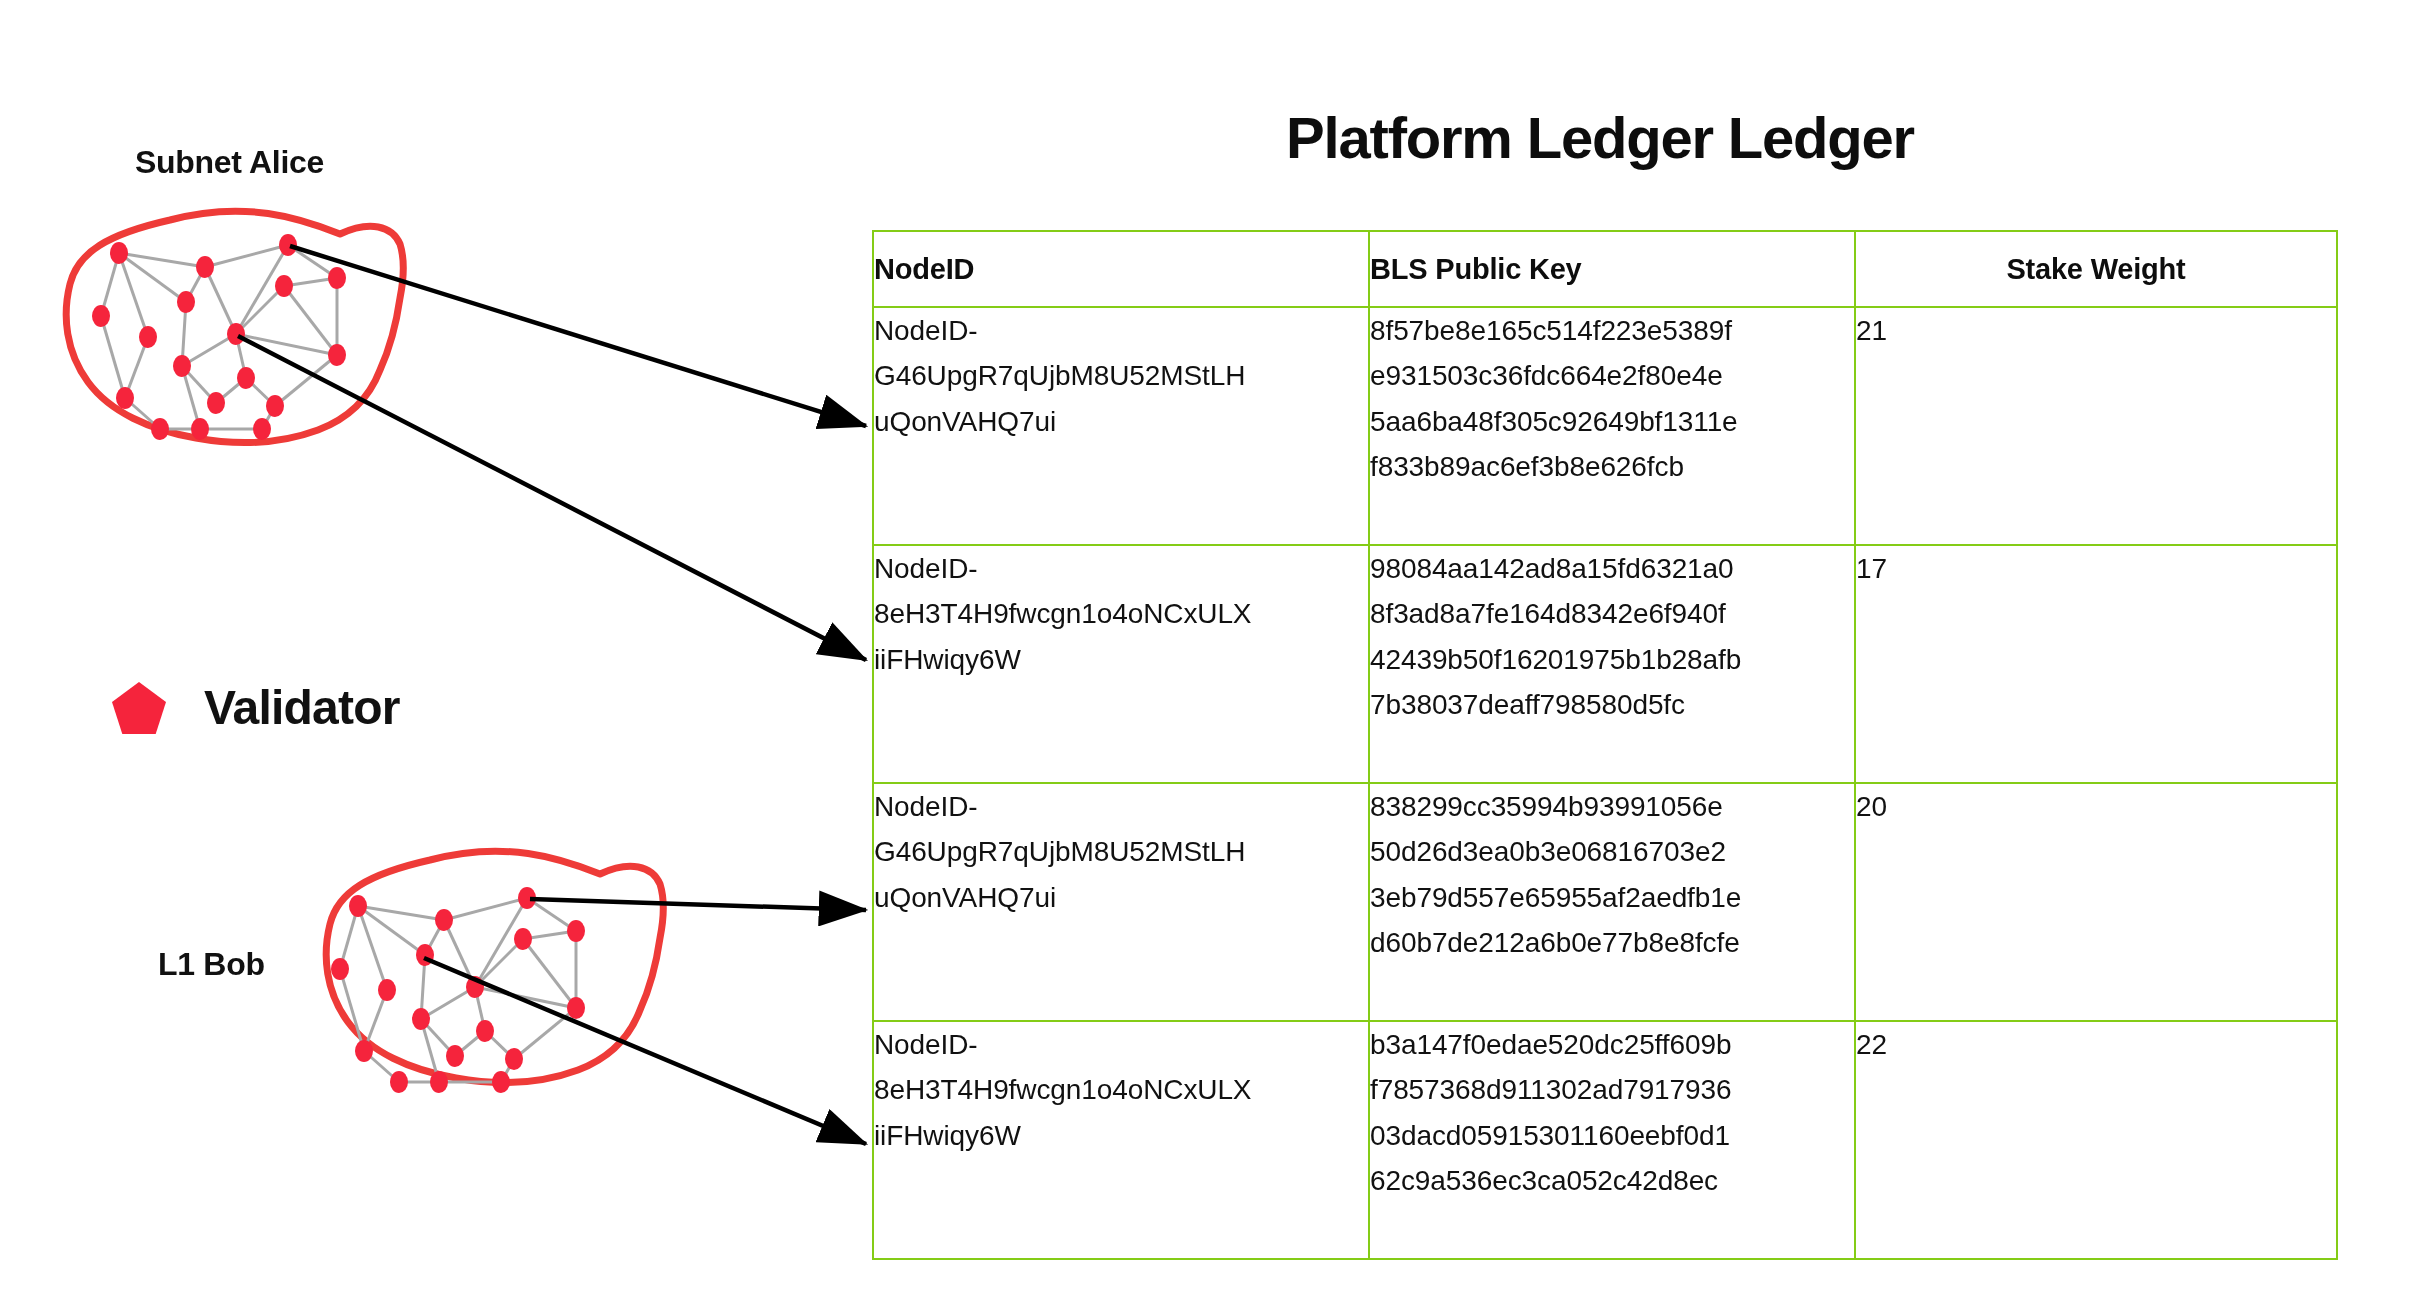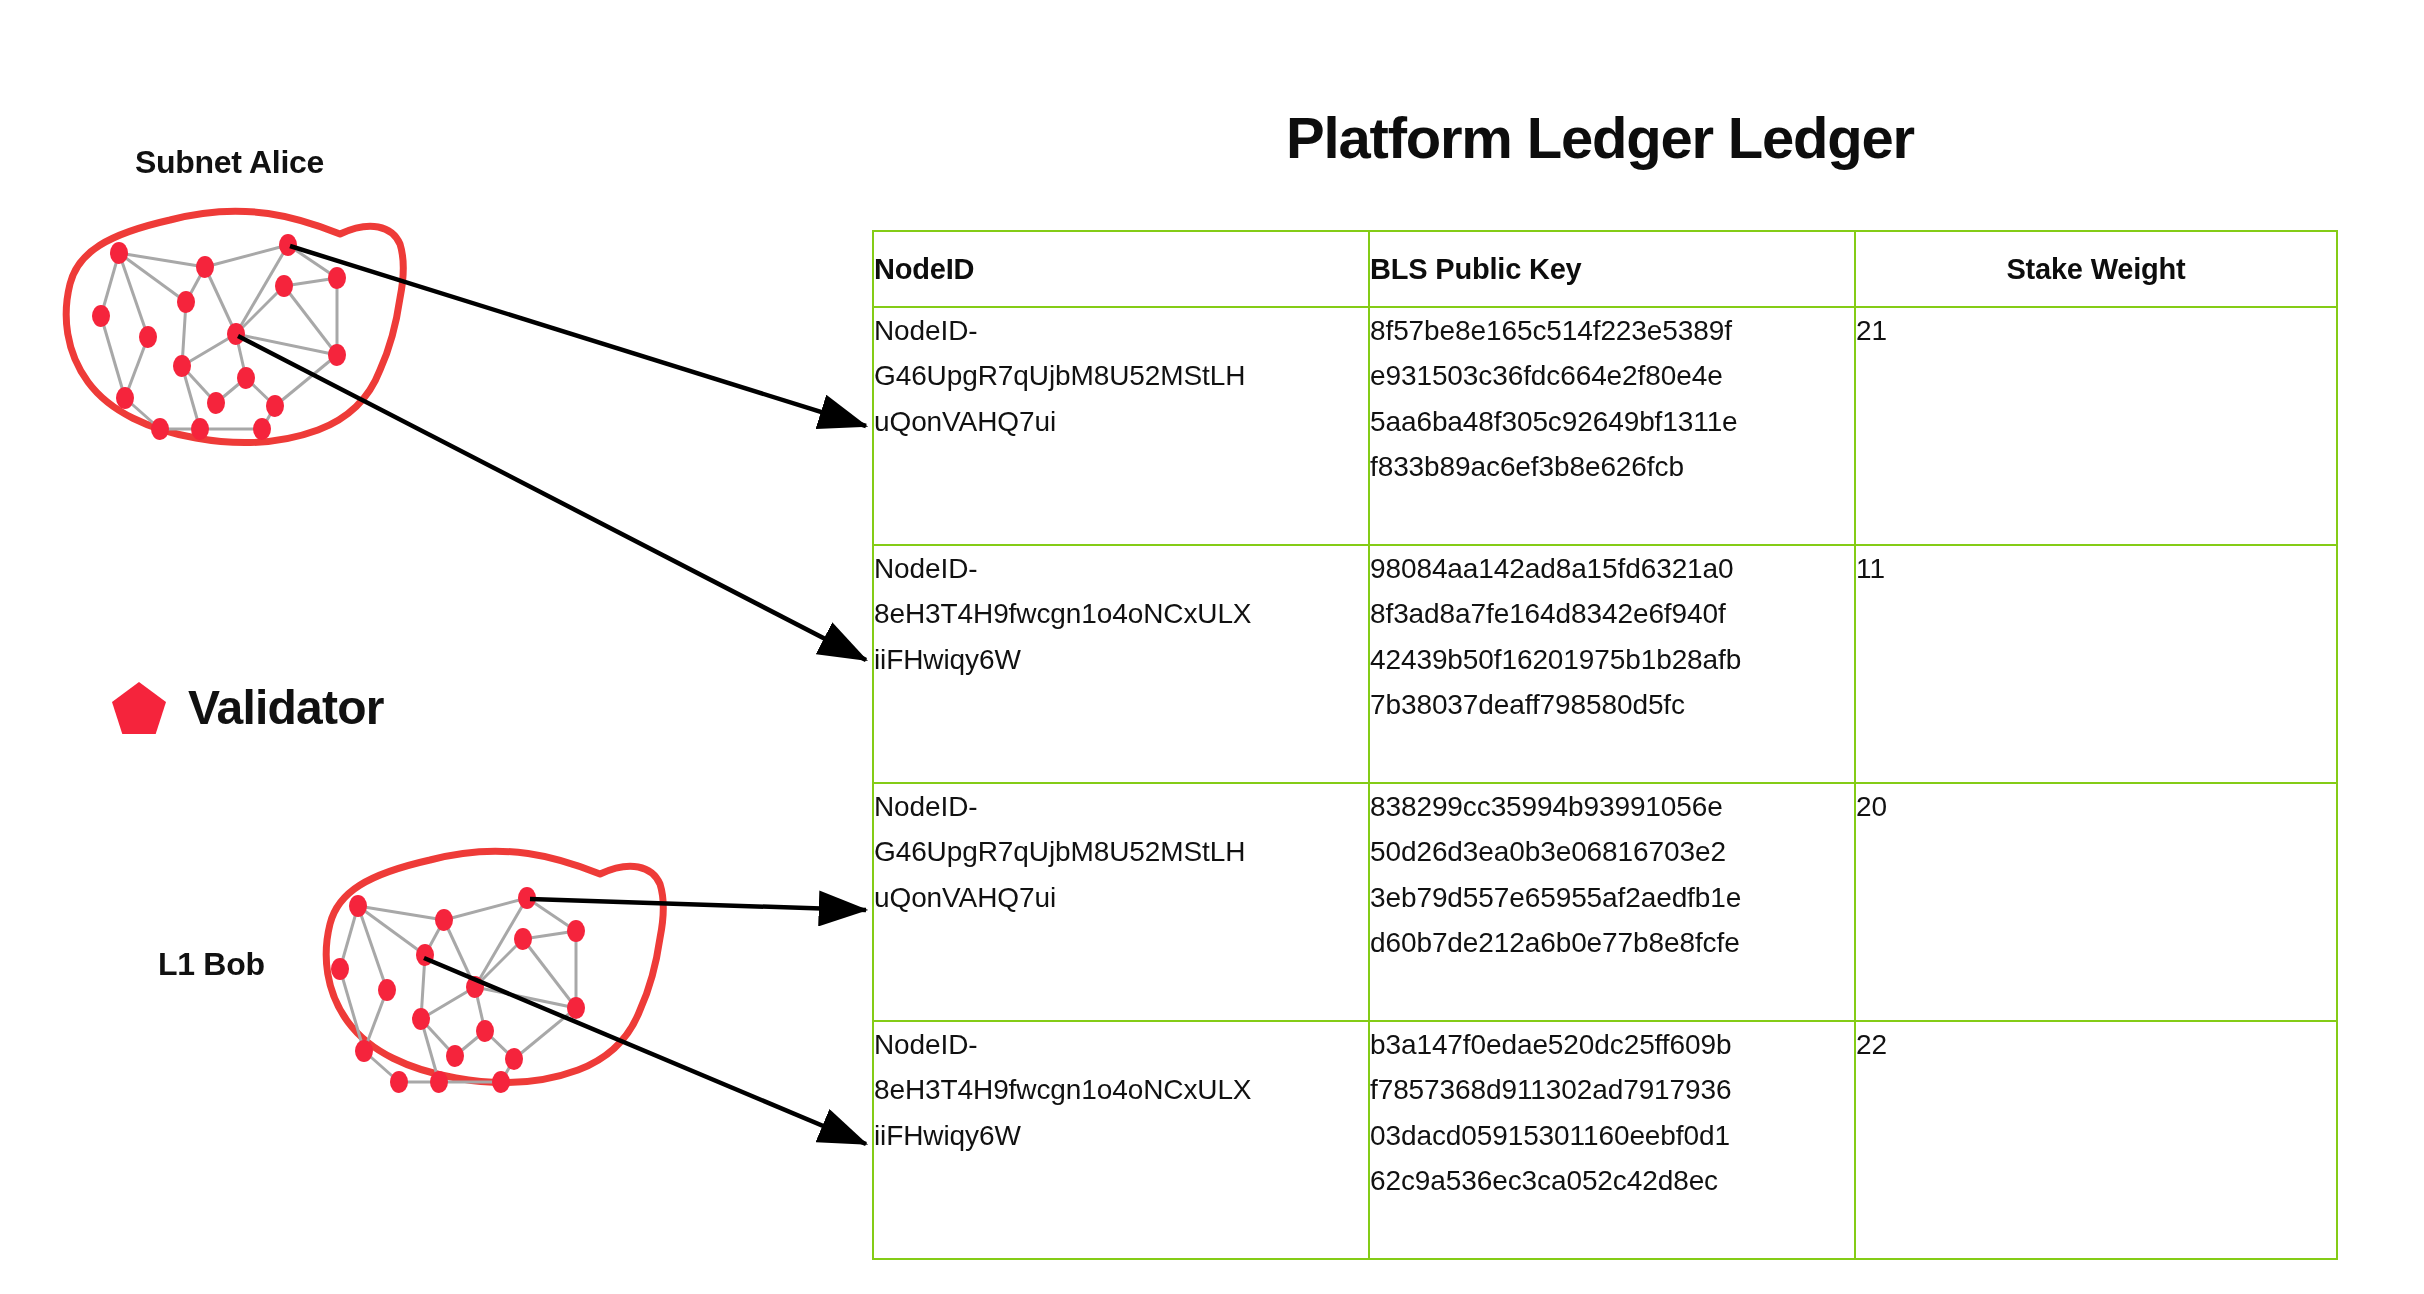--- a/index.html
+++ b/index.html
@@ -47,21 +47,21 @@
     font-size: 32px;
   }
 
   
   #legend {
     position: absolute;
     left: 110px;
     top: 632px;
     display: flex;
     align-items: center;
-    gap: 20px;
+    gap: 36px;
   }
   #legend .legend-text {
     font-size: 48px;
     font-weight: bold;
     color: #111111;
     letter-spacing: -0.8px;
     line-height: 1;
   }
 
   
@@ -315,21 +315,21 @@
               <span class="wrapline">NodeID-</span>
               <span class="wrapline">8eH3T4H9fwcgn1o4oNCxULX</span>
               <span class="wrapline">iiFHwiqy6W</span>
             </td>
             <td class="cell-bls">
               <span class="wrapline">98084aa142ad8a15fd6321a0</span>
               <span class="wrapline">8f3ad8a7fe164d8342e6f940f</span>
               <span class="wrapline">42439b50f16201975b1b28afb</span>
               <span class="wrapline">7b38037deaff798580d5fc</span>
             </td>
-            <td class="cell-stake">11</td>
+            <td class="cell-stake">17</td>
           </tr>
           <tr>
             <td class="cell-nodeid">
               <span class="wrapline">NodeID-</span>
               <span class="wrapline">G46UpgR7qUjbM8U52MStLH</span>
               <span class="wrapline">uQonVAHQ7ui</span>
             </td>
             <td class="cell-bls">
               <span class="wrapline">838299cc35994b93991056e</span>
               <span class="wrapline">50d26d3ea0b3e06816703e2</span>

